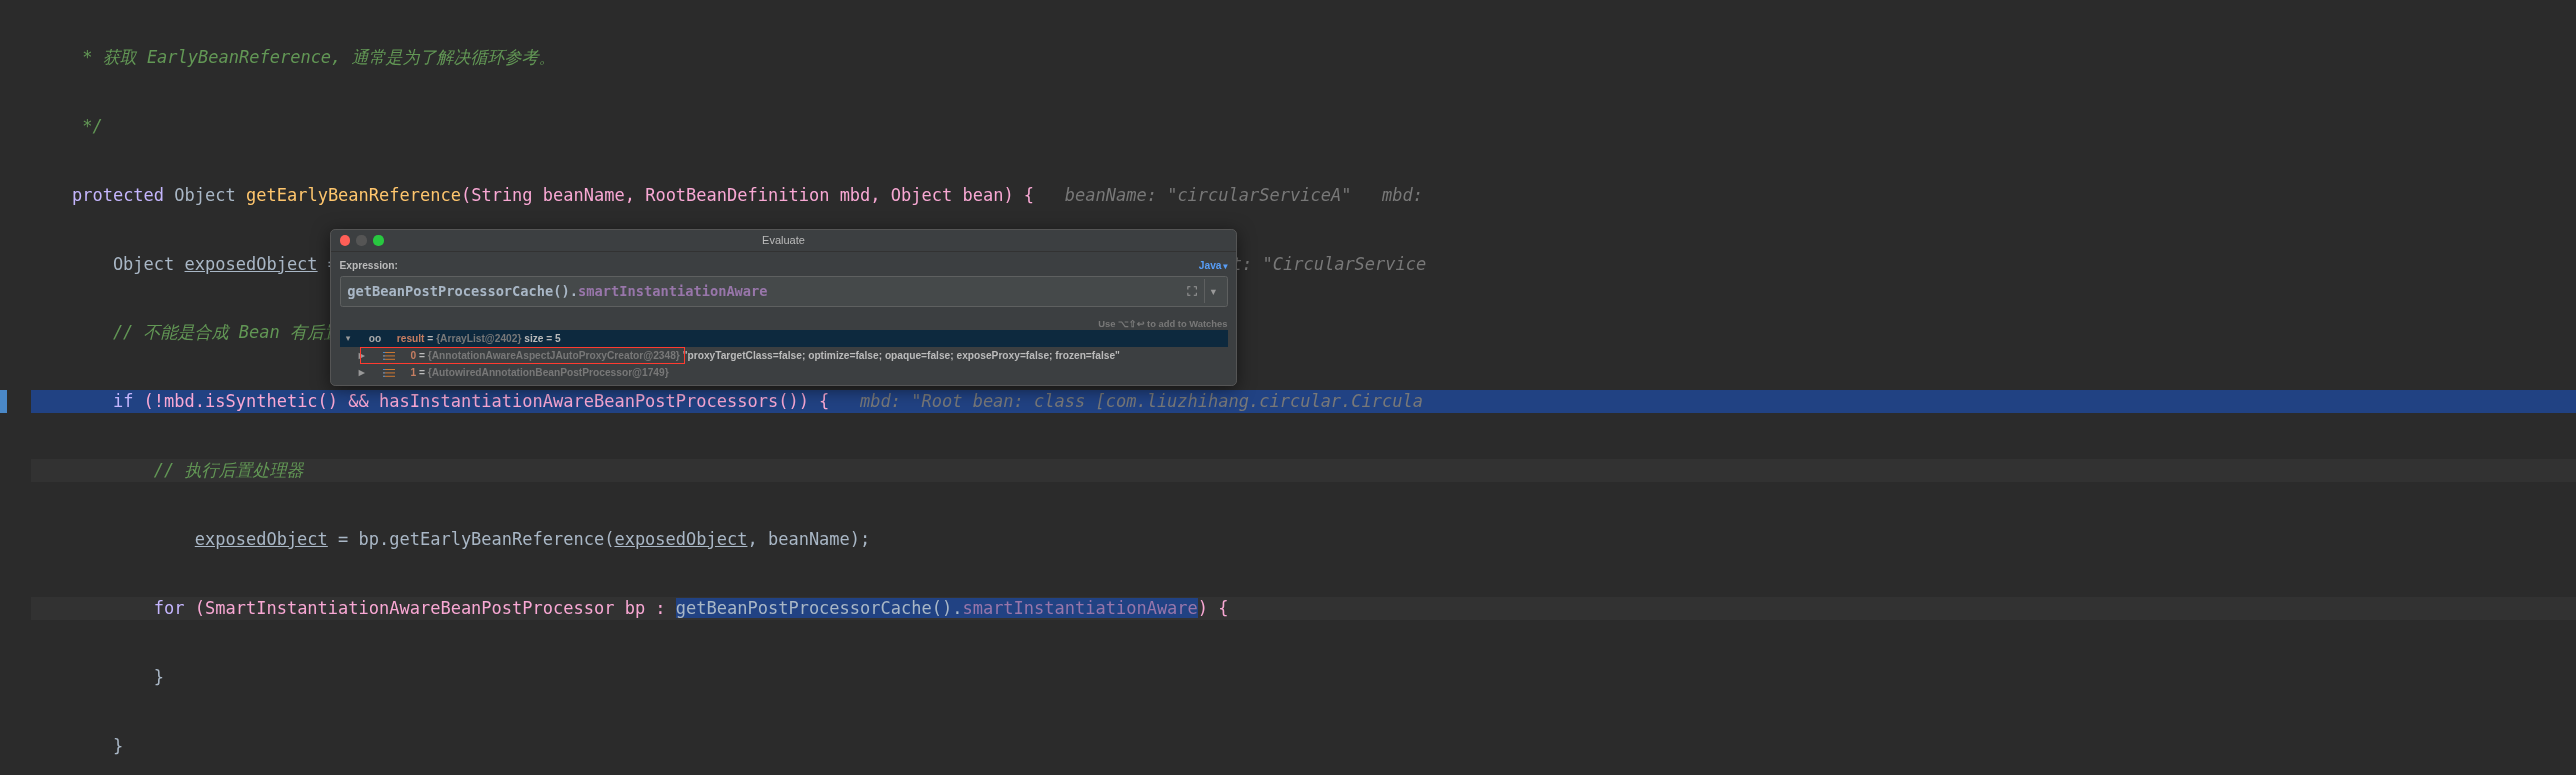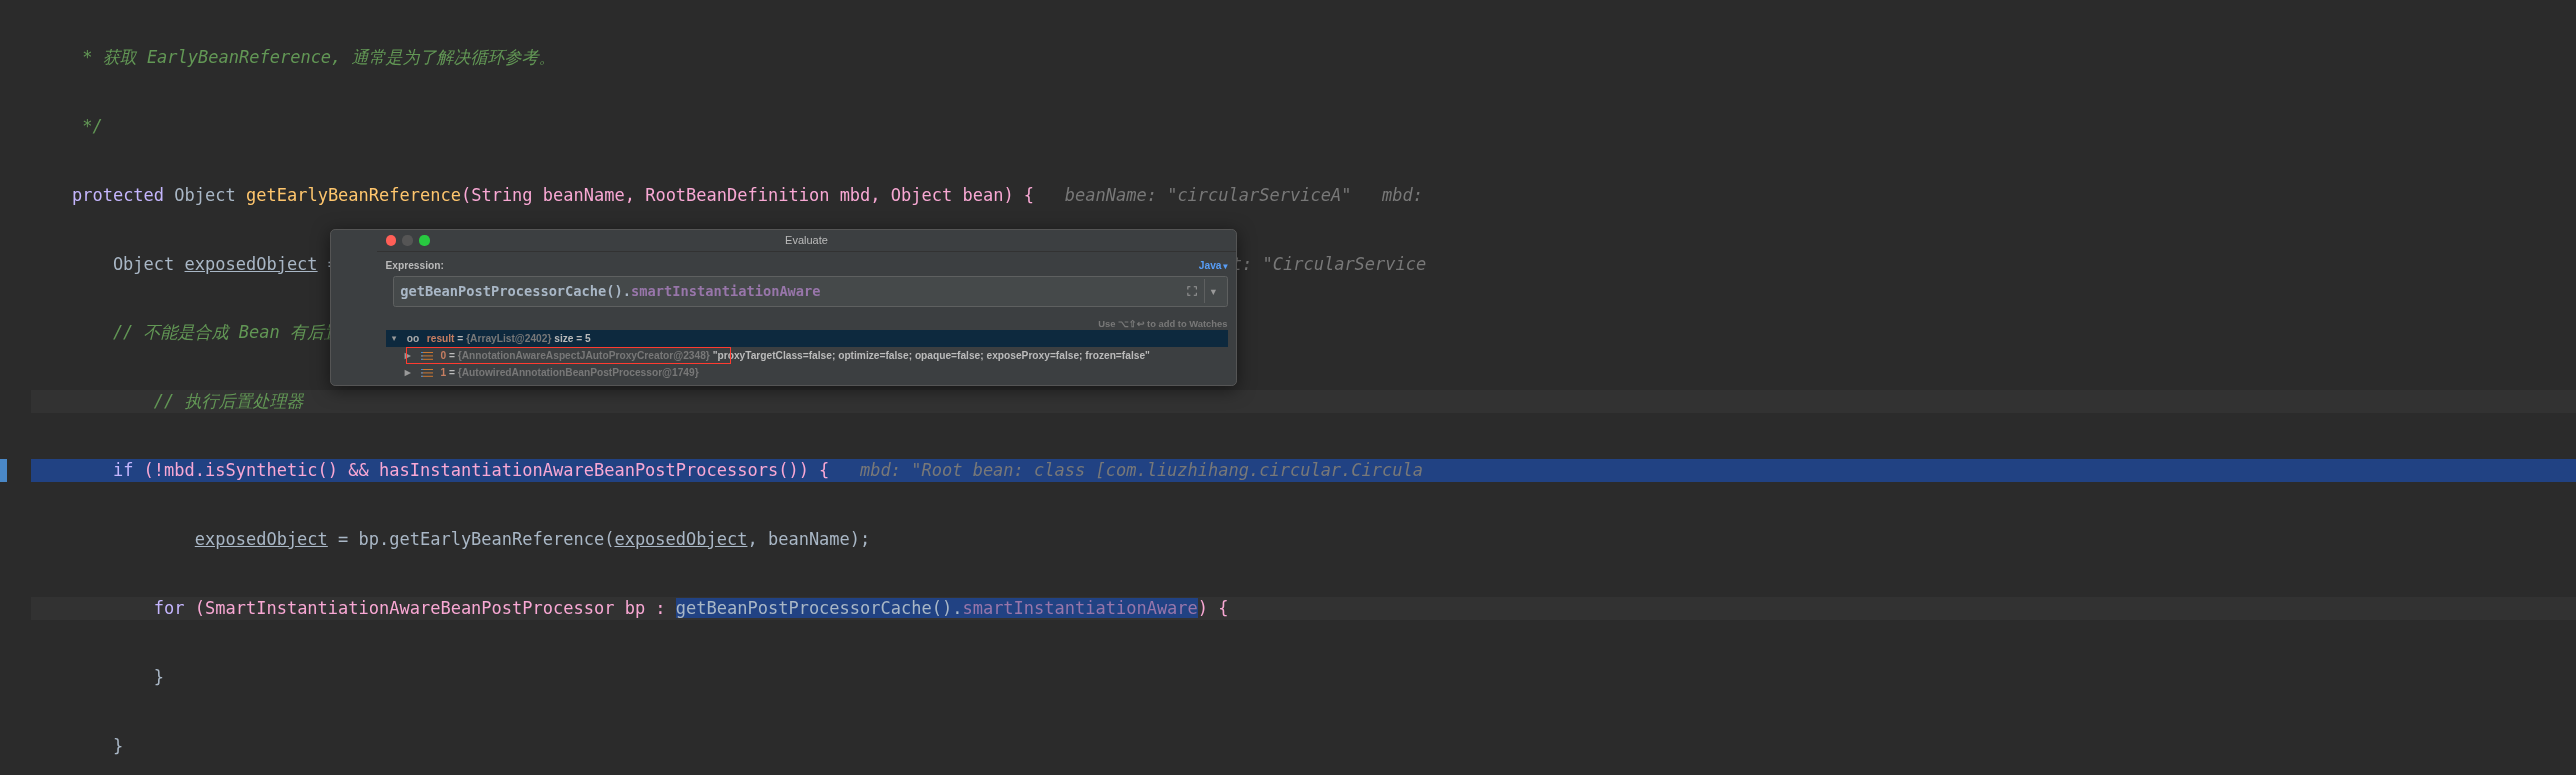--- a/index.html
+++ b/index.html
@@ -52,21 +52,20 @@
       left: 330px;
       top: 229px;
       width: 907px;
       background: #3c3f41;
       border: 0.9px solid #555;
       border-radius: 5.1px;
       box-shadow: 0 3.4px 17px rgba(0,0,0,0.5);
       font-family: -apple-system, 'Helvetica Neue', sans-serif;
       font-size: 11px;
       color: #bbbbbb;
-      padding-left: 46px;
     }
     .titlebar {
       height: 22px;
       display: flex;
       align-items: center;
       padding: 0 8.5px;
       border-bottom: 0.9px solid #323232;
       position: relative;
     }
     .traffic-lights { display: flex; gap: 6.8px; }
@@ -83,21 +82,20 @@
       background: #45494a;
       border: 0.9px solid #5e6060;
       border-radius: 2.6px;
       padding: 5.1px 6.8px;
       font-family: 'Menlo', monospace;
       font-size: 13.7px;
       min-height: 26px;
       display: flex;
       align-items: center;
       position: relative;
-      margin-left: 7px;
     }
     .expr-text { color: #a9b7c6; }
     .expr-highlight { color: #9876aa; }
     .expr-icons { position: absolute; right: 5.1px; top: 50%; transform: translateY(-50%); display: flex; gap: 1.7px; align-items: center; }
     .expand-icon { width: 13.7px; height: 13.7px; color: #888; display: flex; align-items: center; justify-content: center; cursor: pointer; }
     .history-btn { width: 17px; height: 24px; border-left: 0.9px solid #5e6060; display: flex; align-items: center; justify-content: center; margin-left: 3.4px; color: #999; cursor: pointer; }
     .hint-row { text-align: right; font-size: 9.4px; color: #787878; margin-top: 11px; }
     .result-label { font-size: 10.2px; margin-top: 5.1px; margin-bottom: 3.4px; }
     .result-tree {
       background: #3c3f41;
@@ -108,21 +106,21 @@
       display: flex;
       align-items: center;
       height: 17px;
       padding-left: 3.4px;
       white-space: nowrap;
     }
     .tree-row.selected { background: #0d293e; }
     .chevron { width: 10.2px; display: inline-flex; justify-content: center; color: #999; font-size: 7.7px; cursor: pointer; }
     .chevron.open::before { content: '▼'; }
     .chevron.closed::before { content: '▶'; }
-    .tree-icon { width: 13.7px; height: 13.7px; display: inline-flex; align-items: center; justify-content: center; margin: 0 7px; }
+    .tree-icon { width: 13.7px; height: 13.7px; display: inline-flex; align-items: center; justify-content: center; margin: 0 15px; }
     .var-name { color: #c77e61; }
     .var-eq { color: #bbb; }
     .var-type { color: #787878; }
     .var-val { color: #bbb; }
     .red-box { border: 1.7px solid #ff3b30; position: absolute; pointer-events: none; }
     .indent-1 { margin-left: 13.7px; }
     .glasses-icon { color: #aaa; font-size: 10.2px; }
     .list-icon { width: 12px; height: 8.5px; position: relative; }
     .list-icon::before { content: ''; position: absolute; width: 12px; height: 1.7px; background: #cc7832; top: 0; box-shadow: 0 3.4px 0 #cc7832, 0 6.8px 0 #cc7832; }
     .list-icon::after { content: ''; position: absolute; left: 0; width: 2.6px; height: 1.7px; background: #4a88c7; top: 0; box-shadow: 0 3.4px 0 #4a88c7, 0 6.8px 0 #4a88c7; }
@@ -132,25 +130,25 @@
 <body>
 
 <div class="editor">
   <div class="code-line"><span class="doc-comment">     * 获取 EarlyBeanReference, 通常是为了解决循环参考。</span></div>
   <div class="code-line"><span class="doc-comment">     */</span></div>
   <div class="code-line">
     <span>    <span class="keyword">protected</span> <span class="type">Object</span> <span class="method-decl">getEarlyBeanReference</span><span class="punct">(String beanName, RootBeanDefinition mbd, Object bean) {</span></span><span class="param-hint">   beanName: "circularServiceA"   mbd:</span>
   </div>
   <div class="code-line"><span>        Object </span><span class="underline">exposedObject</span><span> = bean;</span><span class="param-hint">   bean: "CircularServiceA{fieldA='字段 A', circularServiceB=null}"   exposedObject: "CircularService</span></div>
   <div class="code-line"><span class="comment">        // 不能是合成 Bean 有后置处理器</span></div>
-  <div class="code-line soft-highlight-line"><span class="comment">            // 执行后置处理器</span></div>
   <div class="code-line highlight-line" style="position: relative;">
     <span class="gutter-bar" style="left: -31px; top: 0;"></span>
     <span>        <span class="keyword">if</span><span class="punct"> (!mbd.isSynthetic() &amp;&amp; hasInstantiationAwareBeanPostProcessors()) {</span></span><span class="param-hint">   mbd: "Root bean: class [com.liuzhihang.circular.Circula</span>
   </div>
+  <div class="code-line soft-highlight-line"><span class="comment">            // 执行后置处理器</span></div>
   <div class="code-line"><span>                <span class="underline">exposedObject</span><span> = bp.getEarlyBeanReference(</span><span class="underline">exposedObject</span><span>, beanName);</span></span></div>
   <div class="code-line soft-highlight-line"><span>            <span class="keyword">for</span><span class="punct"> (SmartInstantiationAwareBeanPostProcessor bp : </span><span class="sel-highlight"><span>getBeanPostProcessorCache()</span><span>.</span><span class="field-highlight">smartInstantiationAware</span></span><span class="punct">) {</span></span></div>
   <div class="code-line"><span>            }</span></div>
   <div class="code-line"><span>        }</span></div>
   
   
   
   
   
 </div>

